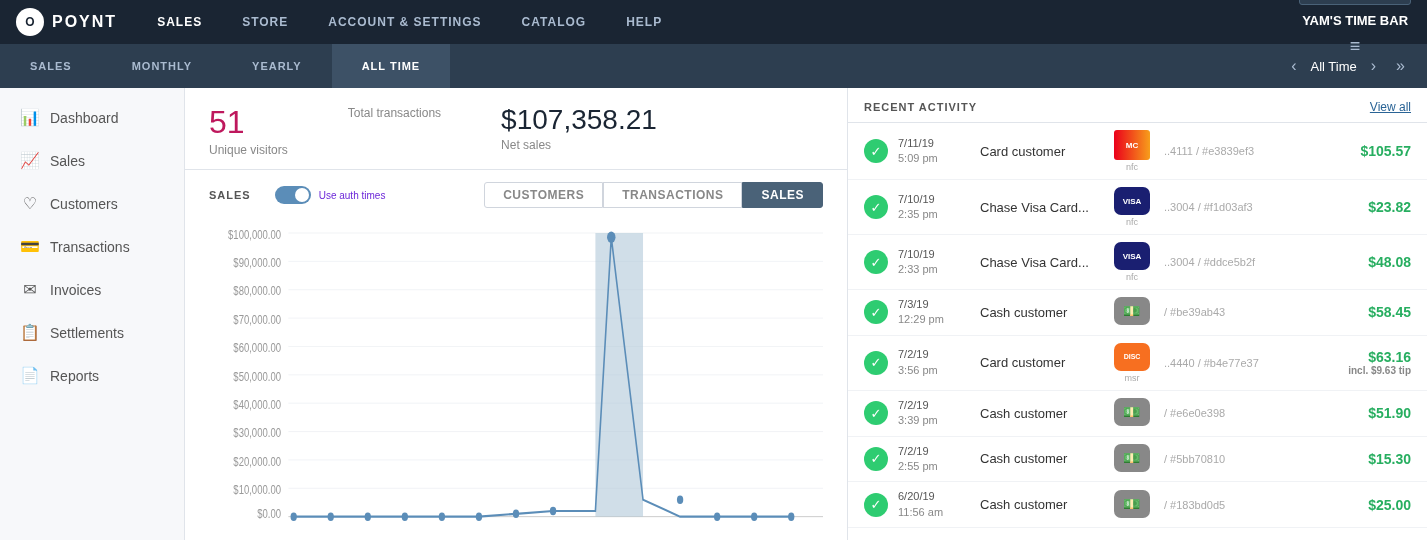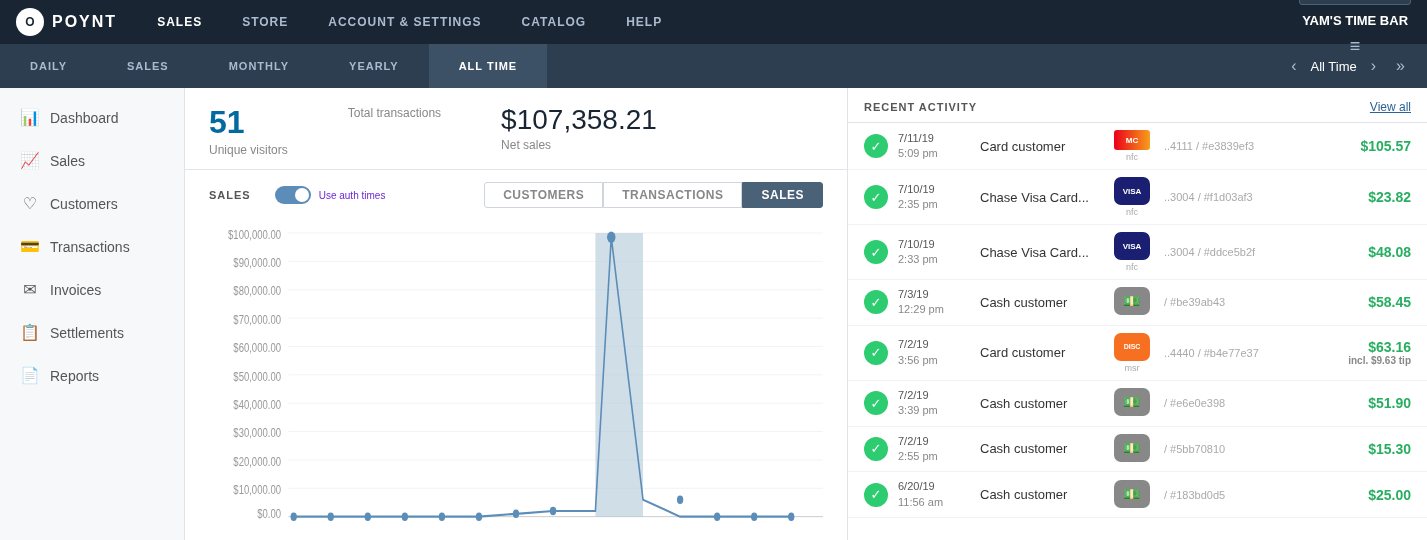--- a/index.html
+++ b/index.html
@@ -125,21 +125,21 @@
     
     .stats-row {
       background: white;
       padding: 16px 24px 12px;
       display: flex;
       align-items: flex-start;
       gap: 60px;
       border-bottom: 1px solid #e0e4ea;
     }
     .stat-item {}
-    .stat-number { font-size: 32px; font-weight: 700; color: #0369a1; }
+    .stat-number { font-size: 32px; font-weight: 400; color: #be185d; }
     .stat-label { font-size: 12px; color: #888; margin-top: 2px; }
 
     
     .chart-section {
       background: white;
       padding: 12px 24px;
       flex: 1;
       display: flex;
       flex-direction: column;
     }
@@ -311,21 +311,20 @@
   <span class="nav-item">CATALOG</span>
   <span class="nav-item">HELP</span>
   <div class="nav-right">
     <span class="test-merchant-badge">TEST MERCHANT</span>
     <span class="merchant-name">YAM'S TIME BAR</span>
     <span class="hamburger">≡</span>
   </div>
 </nav>
 
 <div class="time-tabs">
-  <div class="time-tab">DAILY</div>
   <div class="time-tab">SALES</div>
   <div class="time-tab">MONTHLY</div>
   <div class="time-tab">YEARLY</div>
   <div class="time-tab active">ALL TIME</div>
   <div class="time-nav-right">
     <span class="time-nav-btn">‹</span>
     <span class="current-period">All Time</span>
     <span class="time-nav-btn">›</span>
     <span class="time-nav-btn">»</span>
   </div>
@@ -451,21 +450,21 @@
     </div>
     <div class="activity-list" id="activity-list">
     <div class="activity-row">
       <div class="check-icon">✓</div>
       <div class="activity-date">
         <span class="date-main">7/11/19</span><br>
         <span>5:09 pm</span>
       </div>
       <div class="activity-customer">Card customer</div>
       <div class="card-badge">
-        <div class="card-logo" style="background:linear-gradient(to right,#eb001b,#f79e1b);font-size:8px;font-weight:700;color:white;width:36px;height:20px;border-radius:3px;display:flex;align-items:center;justify-content:center;">MC</div>
+        <div class="card-logo" style="background:linear-gradient(to right,#eb001b,#f79e1b);font-size:8px;font-weight:700;color:white;width:36px;height:30px;border-radius:3px;display:flex;align-items:center;justify-content:center;">MC</div>
         <span class="nfc-label">nfc</span>
       </div>
       <div class="activity-ref">..4111 / #e3839ef3</div>
       <div class="activity-amount">$105.57</div>
     </div>
         <div class="activity-row">
       <div class="check-icon">✓</div>
       <div class="activity-date">
         <span class="date-main">7/10/19</span><br>
         <span>2:35 pm</span>

